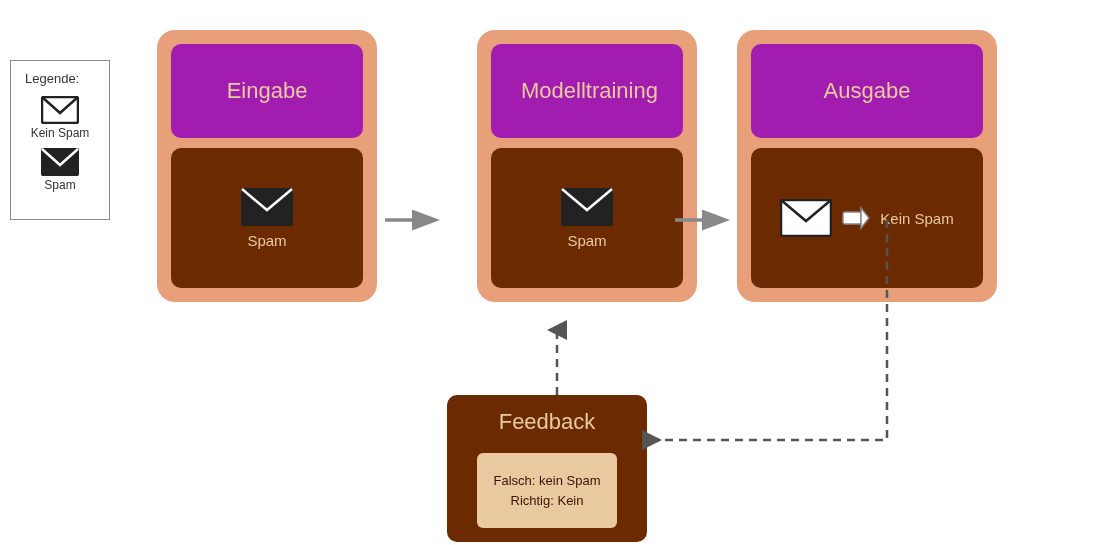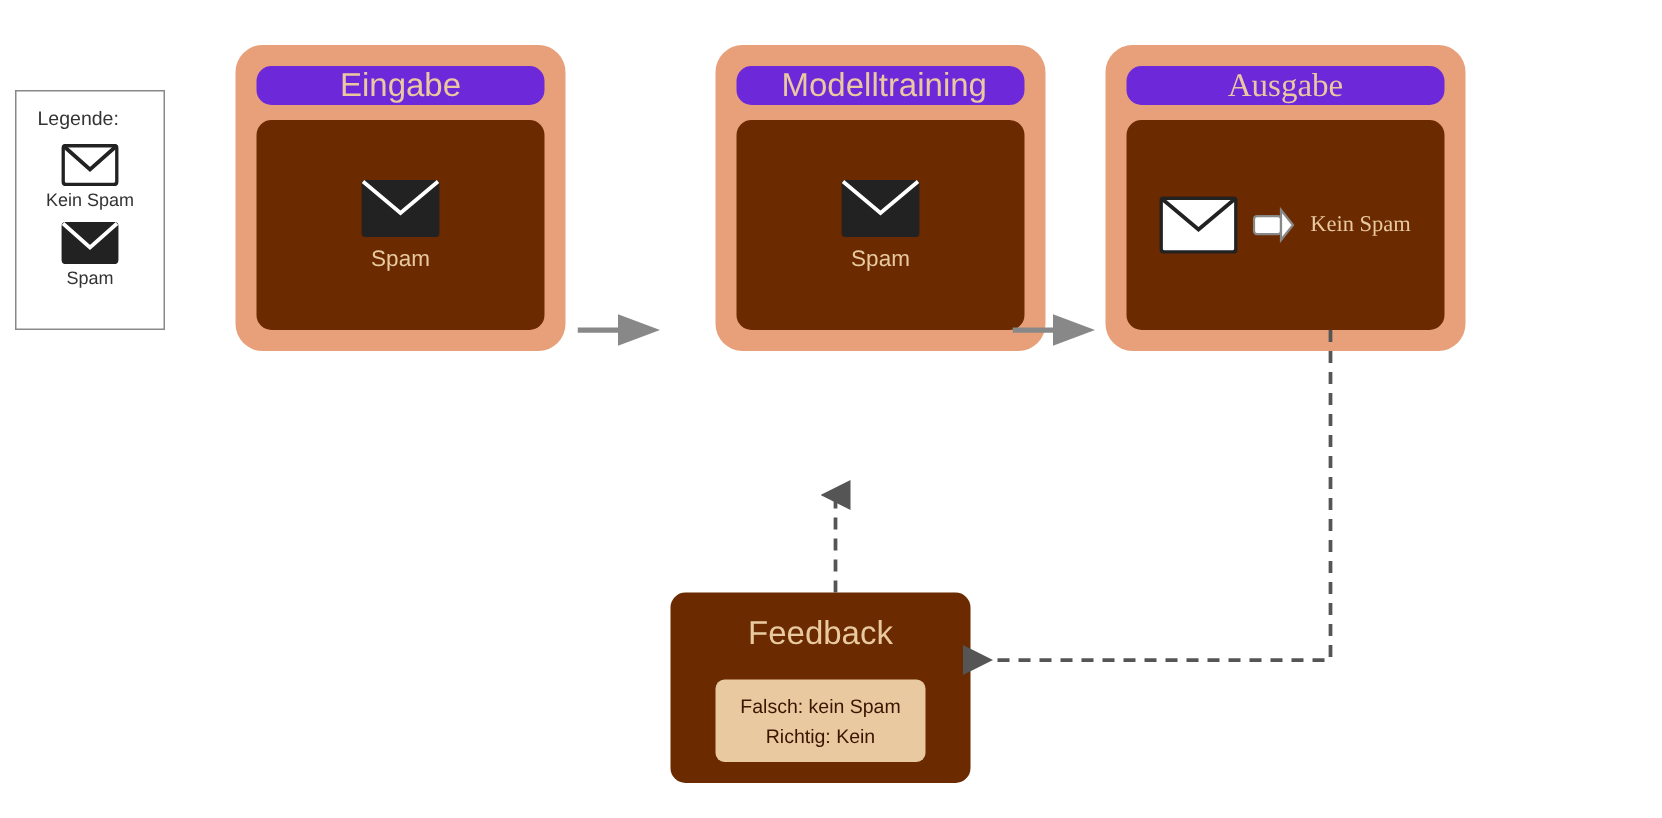--- a/index.html
+++ b/index.html
@@ -69,27 +69,27 @@
       background: #e8a07a;
       border-radius: 18px;
       padding: 14px;
       display: inline-flex;
       flex-direction: column;
       gap: 10px;
       position: absolute;
     }
 
     .block-title-box {
-      background: #6d28d9;
+      background: #a21caf;
       border-radius: 10px;
       color: #e8c9a0;
       font-size: 22px;
       font-weight: normal;
       text-align: center;
-      padding: 0 30px;
+      padding: 34px 30px;
       min-width: 160px;
     }
 
     .block-content-box {
       background: #6b2a00;
       border-radius: 10px;
       display: flex;
       align-items: center;
       justify-content: center;
       min-height: 140px;
@@ -107,22 +107,21 @@
     .block-modelltraining {
       left: 290px;
       top: 10px;
       width: 220px;
       margin-left: 30px;
     }
 
     .block-ausgabe {
       left: 580px;
       top: 10px;
-      width: 240px;
-      font-family: Liberation Serif, serif;
+      width: 260px;
     }
 
     
     .arrow-svg {
       position: absolute;
     }
 
     
     .env-label {
       display: flex;
@@ -160,21 +159,21 @@
 
     .feedback-title {
       color: #e8c9a0;
       font-size: 22px;
       margin-bottom: 18px;
     }
 
     .feedback-sub {
       background: #e8c9a0;
       border-radius: 6px;
-      padding: 8px 10px;
+      padding: 18px 10px;
       font-size: 13px;
       color: #3a1500;
       line-height: 1.5;
     }
 
     
     .dashed-svg {
       position: absolute;
       overflow: visible;
     }

